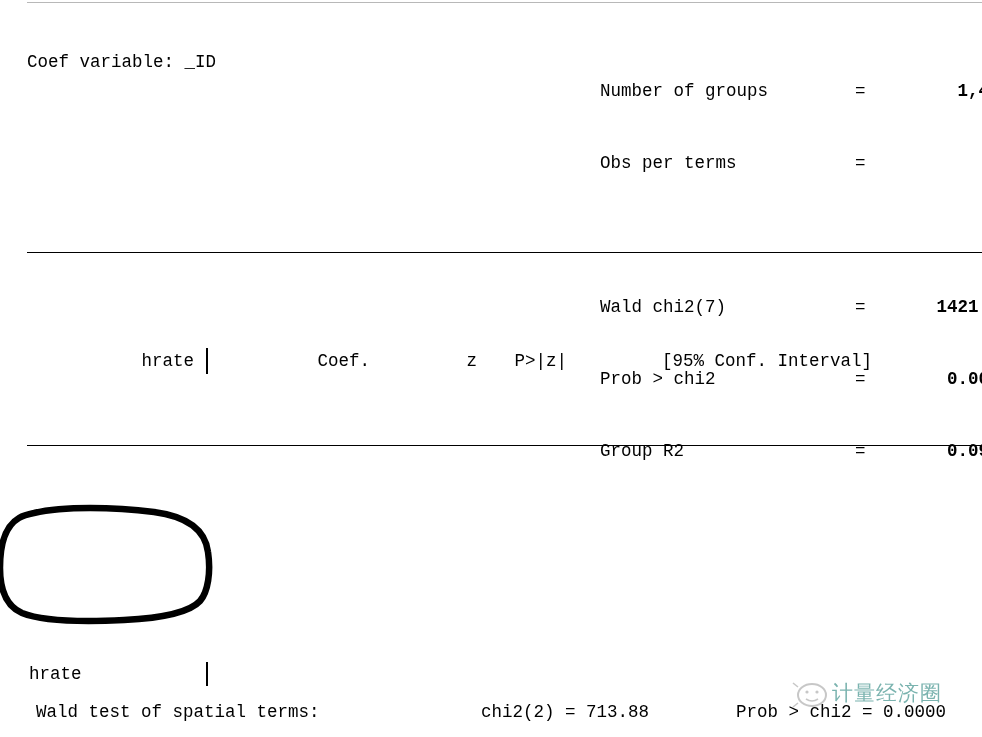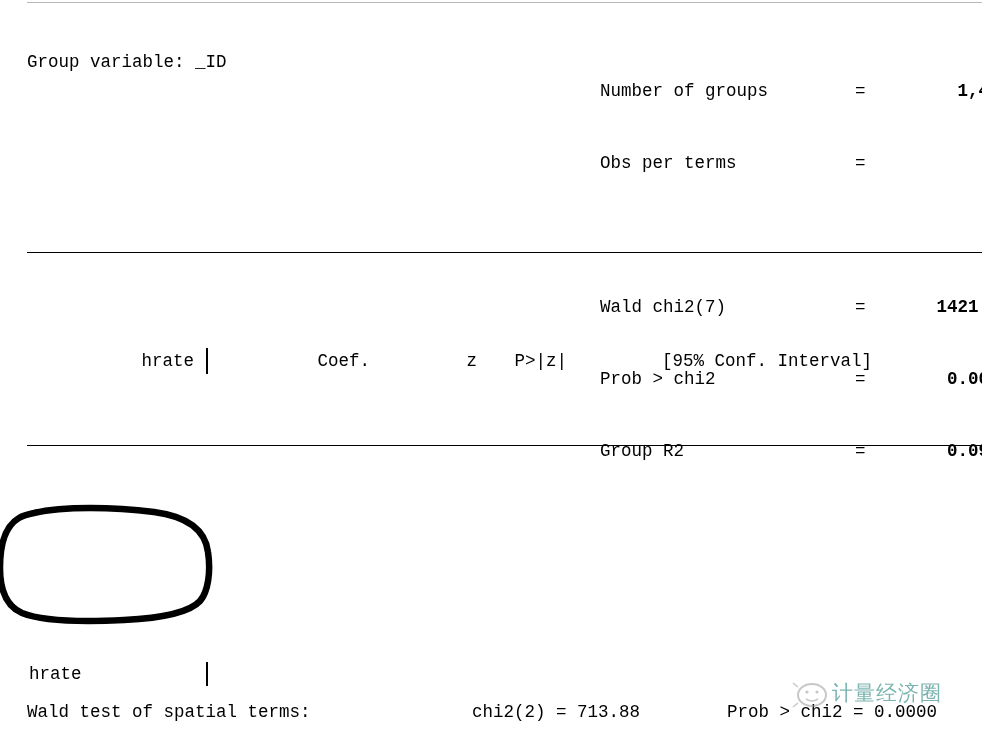--- a/index.html
+++ b/index.html
@@ -109,21 +109,21 @@
   .c-se   { display: inline-block; width: 130px; text-align: right; }
   .c-z    { display: inline-block; width: 107px; text-align: right; }
   .c-p    { display: inline-block; width: 90px;  text-align: right; }
   .c-lo   { display: inline-block; width: 163px; text-align: right; }
 
   .hdrcell { font-weight: normal; }
 
   
   .bottom-line {
     position: absolute;
-    left: 27px;
+    left: 36px;
     top: 700px;
     white-space: pre;
   }
   .bl-label { display: inline-block; width: 445px; }
   .bl-chi   { display: inline-block; width: 255px; }
   .bl-prob  { display: inline-block; }
 
   
   .annot {
     position: absolute;
@@ -156,21 +156,21 @@
   }
 </style>
 </head>
 <body>
 
 <div id="screen">
 
   <div class="top-rule"></div>
 
   <div class="hdr-left mono">
-    <div class="row"><span>Group variable:</span><span> </span><span class="bold">_ID</span></div>
+    <div class="row"><span>Coef variable:</span><span> </span><span class="bold">_ID</span></div>
     <div class="spacer-row"></div>
     <div class="spacer-row"></div>
     <div class="spacer-row"></div>
     <div class="spacer-row"></div>
   </div>
 
   <div class="hdr-right mono">
     <div class="row">
       <span class="hdr-label">Number of groups</span><span class="hdr-eq">=</span><span class="hdr-val">1,412</span>
     </div>

